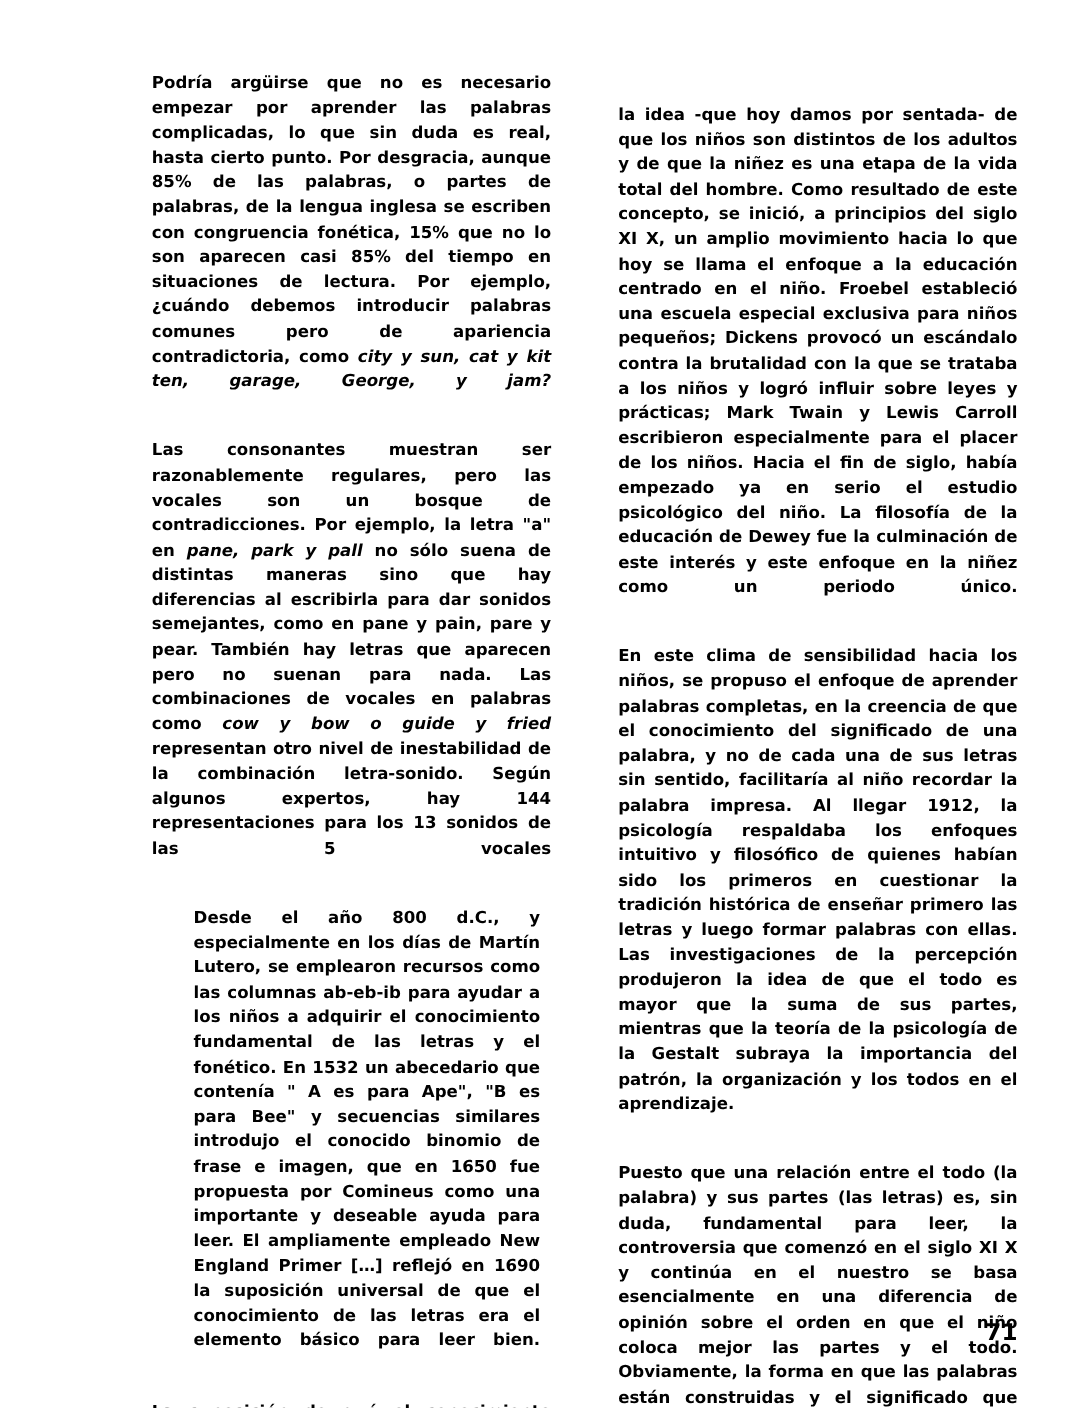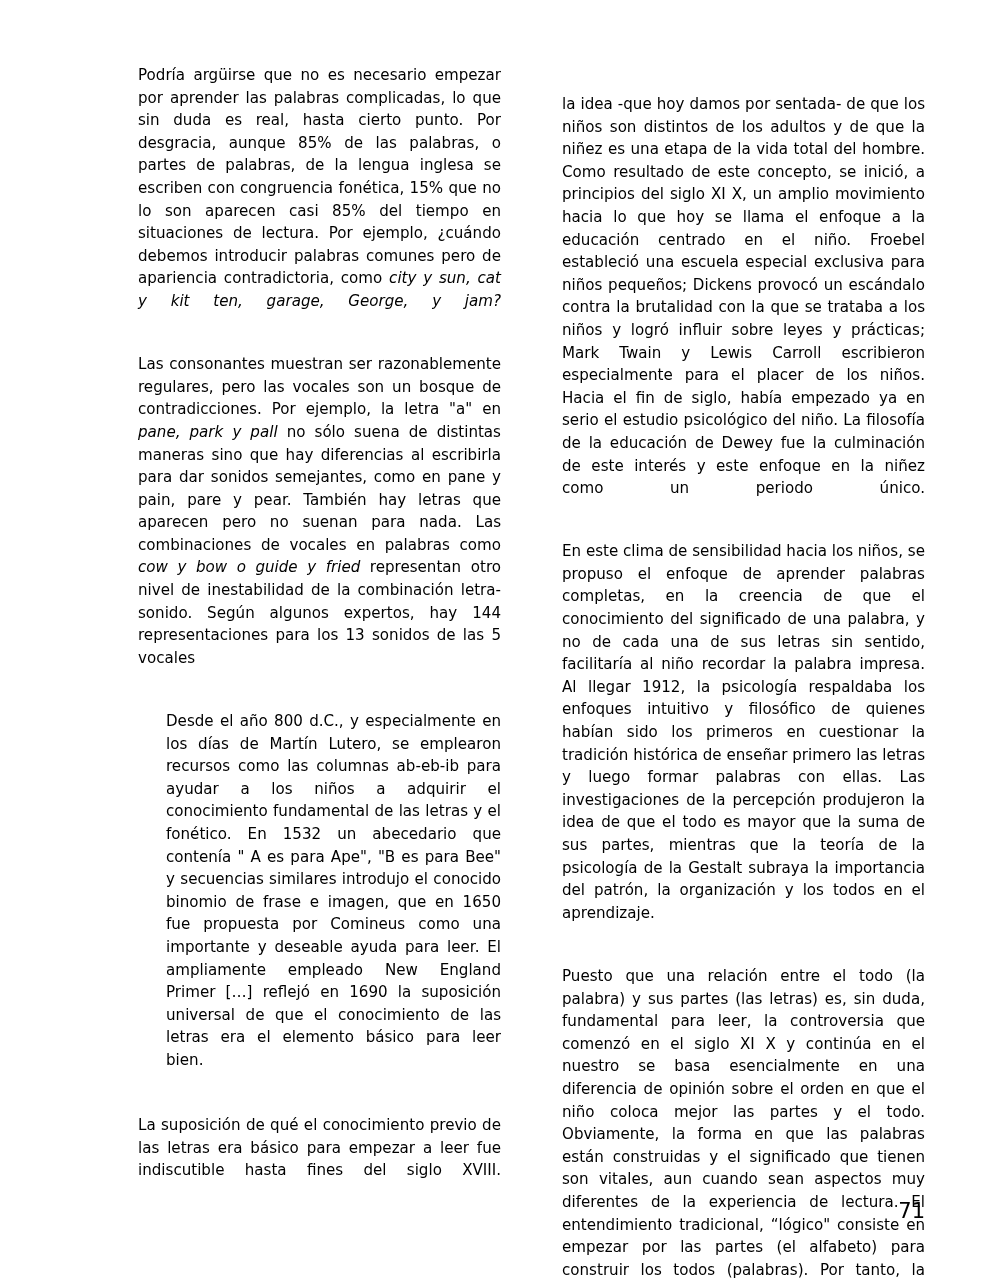--- a/index.html
+++ b/index.html
@@ -17,20 +17,21 @@
     overflow: hidden;
   }
 
   .page {
     position: absolute;
     left: 0;
     top: 0;
     width: 990px;
     height: 1280px;
     background: #ffffff;
+    font-weight: bold;
   }
 
   .columns {
     position: absolute;
     left: 138px;
     top: 64px;
     width: 787px;
     height: 1130px;
   }
 
@@ -63,21 +64,21 @@
     display: inline-block;
     width: 100%;
   }
 
   blockquote.quote {
     margin: 0 0 20px 0;
     padding: 0 0 0 28px;
   }
 
   blockquote.quote p.para {
-    margin: 0;
+    margin: 10px;
   }
 
   .page-number {
     position: absolute;
     left: 0;
     top: 1198px;
     width: 925px;
     text-align: right;
     font-size: 21px;
     line-height: 26px;

